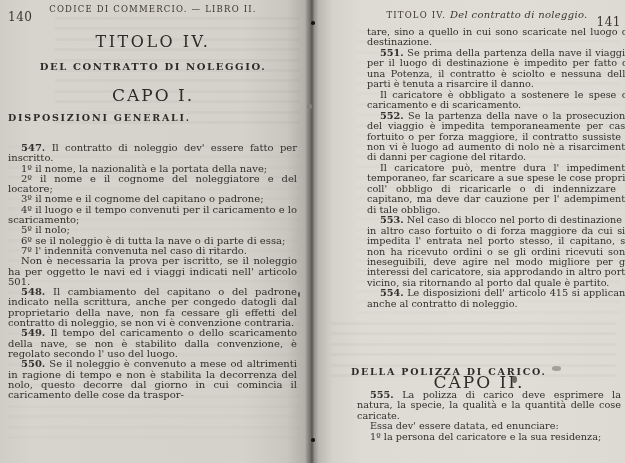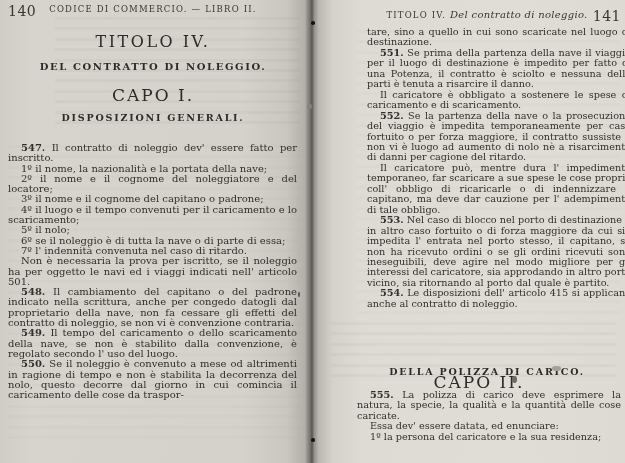--- a/index.html
+++ b/index.html
@@ -17,31 +17,31 @@
     left:311px; width:314px;
     background:linear-gradient(to right,#8d8a84 0%,#bab7b1 2%,#d5d2cb 6%,#dedbd4 14%,#e0ddd6 55%,#dcd9d2 100%);
     padding-left:48px;
   }
   .gutter {
     position:absolute; top:0; left:305px; width:14px; height:463px; pointer-events:none;
     background:linear-gradient(to right, rgba(45,43,39,0) 0%, rgba(45,43,39,.28) 38%, rgba(25,24,21,.48) 50%, rgba(45,43,39,.12) 66%, rgba(45,43,39,0) 100%);
   }
   
   .run-head { position:absolute; font-size:8.5px; letter-spacing:1.2px; color:#3a362f; white-space:nowrap; }
-  .run-head .pgnum { font-size:14px; letter-spacing:.5px; }
+  .run-head .pgnum { font-size:12px; letter-spacing:.5px;margin-top:7px; }
   .lp-head { top:4px; left:8px; width:290px; text-align:center; }
   .lp-head .pgnum { position:absolute; left:0; top:-1px; }
   .rp-head { top:9px; left:40px; width:272px; text-align:center; }
   .rp-head .pgnum { position:absolute; right:2px; top:-1px; }
   .rp-head i { font-size:10px; letter-spacing:.3px; text-transform:none; }
   
   .h-title   { position:absolute; top:32px;  left:8px; width:290px; text-align:center; font-size:16px; letter-spacing:2.5px; color:#2e2b26; }
   .h-sub     { position:absolute; top:61px;  left:8px; width:290px; text-align:center; font-size:10px; font-weight:bold; letter-spacing:1.6px; color:#2e2b26; }
   .h-capo    { position:absolute; top:85px;  left:8px; width:290px; text-align:center; font-size:17px; letter-spacing:2px; color:#2e2b26; }
-  .h-capo-sub{ position:absolute; top:112px; left:8px; width:290px; text-align:center; font-size:9.5px; font-weight:bold; letter-spacing:1.8px; color:#2e2b26; }
+  .h-capo-sub{ position:absolute; top:112px; left:8px; width:290px; text-align:left; font-size:9.5px; font-weight:bold; letter-spacing:1.8px; color:#2e2b26; }
   .c2   { top:340px; left:32px; width:272px;margin-top:32px; }
   .c2s  { top:366px; left:40px; width:272px; }
   
   .body-text { position:absolute; text-align:justify; }
   .body-text p { margin:0; text-indent:13px; }
   .body-text p.noindent { text-indent:0; }
   .artnum { font-weight:bold; }
   .lp-body  { top:143px; left:8px;  width:289px; font-size:10px;  line-height:10.3px; }
   .rp-body  { top:27px;  left:56px; width:264px; font-size:9.7px; line-height:10.45px; }
   .rp-body2 { top:390px; left:46px; width:264px; font-size:9.7px; line-height:10.45px; }

